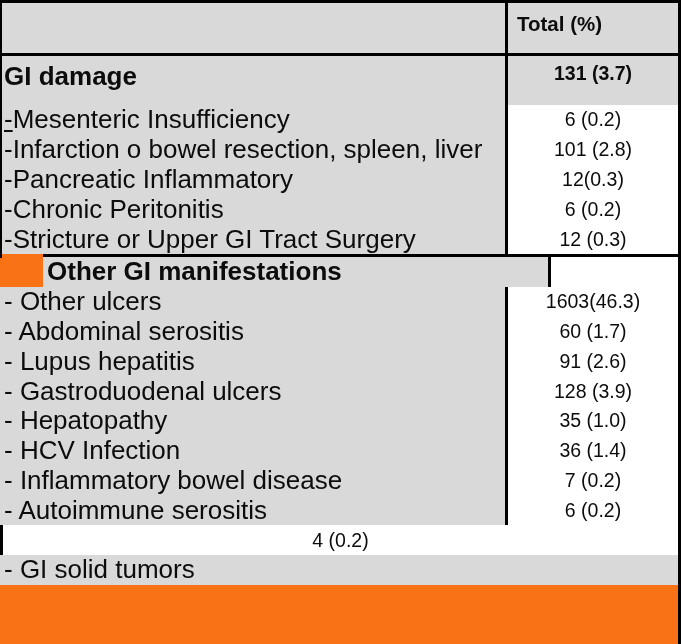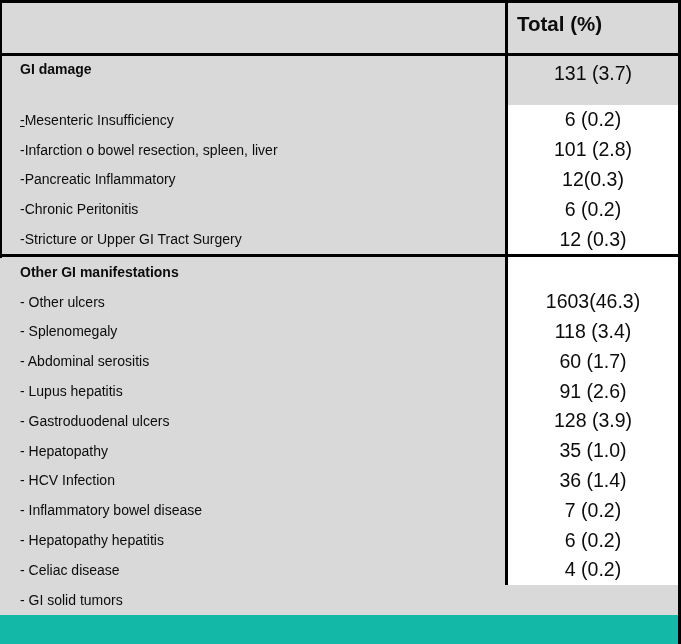--- a/index.html
+++ b/index.html
@@ -9,21 +9,21 @@
     font-family: "Liberation Sans", "DejaVu Sans", sans-serif;
   }
   .table-wrap {
     position: relative;
     width: 681px;
     height: 644px;
     box-sizing: border-box;
     border-top: 3px solid #000000;
     border-right: 3px solid #000000;
     overflow: hidden;
-    background: #14b8a6;
+    background: #f97316;
     color: #0c0c0c;
   }
   
   .left-border {
     position: absolute;
     left: 0;
     top: 0;
     width: 2px;
     height: 255px;
     background: #000000;
@@ -32,24 +32,24 @@
   .hdr-row {
     display: flex;
     height: 50px;
     background: #d9d9d9;
     border-bottom: 3px solid #000000;
     box-sizing: content-box;
   }
   .label-cell {
     width: 505px;
     box-sizing: border-box;
-    padding-left: 20px;
+    padding-left: 4px;
     display: flex;
     align-items: center;
-    font-size: 14px;
+    font-size: 26px;
     background: #d9d9d9;
     white-space: nowrap;
     overflow: hidden;
   }
   .value-cell {
     flex: 1;
     box-sizing: border-box;
     border-left: 3px solid #000000;
     background: #ffffff;
     display: flex;
@@ -74,28 +74,28 @@
   }
   
   .row--damage-header { height: 49px; }
   .row--damage-header .label-cell {
     font-weight: bold;
     align-items: flex-start;
     padding-top: 5px;
   }
   .row--damage-header .value-cell {
     background: #d9d9d9;
-    font-weight: normal;
+    font-weight: bold;
     align-items: flex-start;
     padding-top: 6px;
   }
   
   .row--subsection-header .label-cell { font-weight: bold; }
   
-  .row--divider { border-top: 3px solid #000000; }
+  .row--divider { border-top: 3px solid #000000; margin-left: 43px; }
   u { text-decoration: underline; }
 </style>
 </head>
 <body>
 
 <div class="table-wrap">
   <div class="left-border"></div>
 
   <div class="hdr-row">
     <div class="label-cell"></div>
@@ -129,24 +129,20 @@
   </div>
       <div class="row row--subsection-header row--divider">
     <div class="label-cell">Other GI manifestations</div>
     <div class="value-cell"></div>
   </div>
       <div class="row row--item">
     <div class="label-cell">- Other ulcers</div>
     <div class="value-cell">1603(46.3)</div>
   </div>
       <div class="row row--item">
-    <div class="label-cell">- Splenomegaly</div>
-    <div class="value-cell">118 (3.4)</div>
-  </div>
-      <div class="row row--item">
     <div class="label-cell">- Abdominal serositis</div>
     <div class="value-cell">60 (1.7)</div>
   </div>
       <div class="row row--item">
     <div class="label-cell">- Lupus hepatitis</div>
     <div class="value-cell">91 (2.6)</div>
   </div>
       <div class="row row--item">
     <div class="label-cell">- Gastroduodenal ulcers</div>
     <div class="value-cell">128 (3.9)</div>
@@ -157,24 +153,23 @@
   </div>
       <div class="row row--item">
     <div class="label-cell">- HCV Infection</div>
     <div class="value-cell">36 (1.4)</div>
   </div>
       <div class="row row--item">
     <div class="label-cell">- Inflammatory bowel disease</div>
     <div class="value-cell">7 (0.2)</div>
   </div>
       <div class="row row--item">
-    <div class="label-cell">- Hepatopathy hepatitis</div>
+    <div class="label-cell">- Autoimmune serositis</div>
     <div class="value-cell">6 (0.2)</div>
   </div>
       <div class="row row--item">
-    <div class="label-cell">- Celiac disease</div>
     <div class="value-cell">4 (0.2)</div>
   </div>
       <div class="row row--item">
     <div class="label-cell">- GI solid tumors</div>
   </div>
     </div>
 </div>
 
 </body></html>

